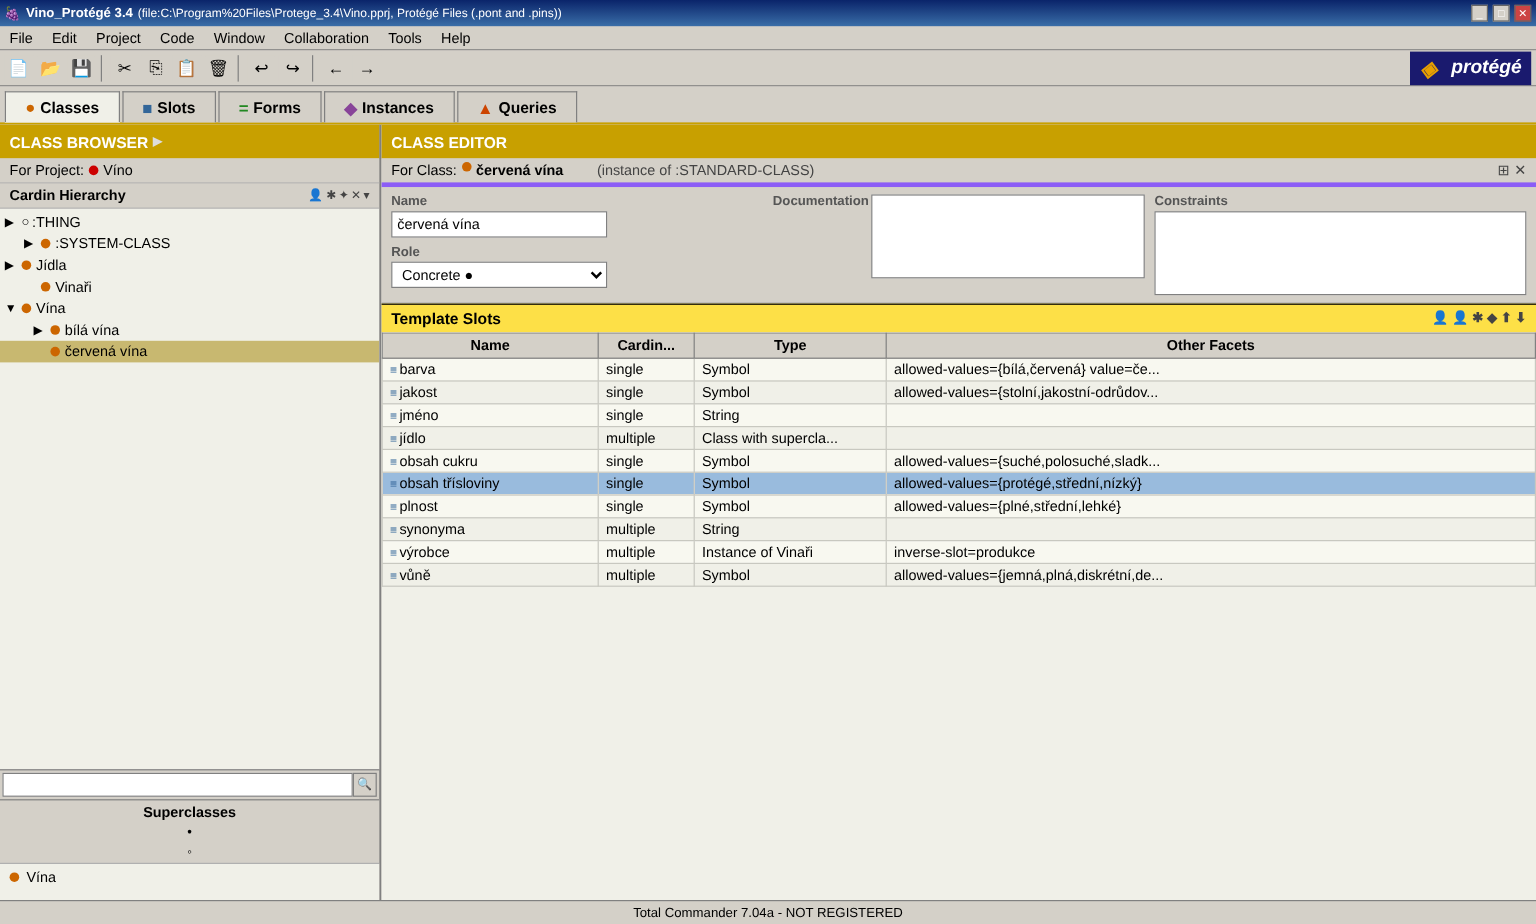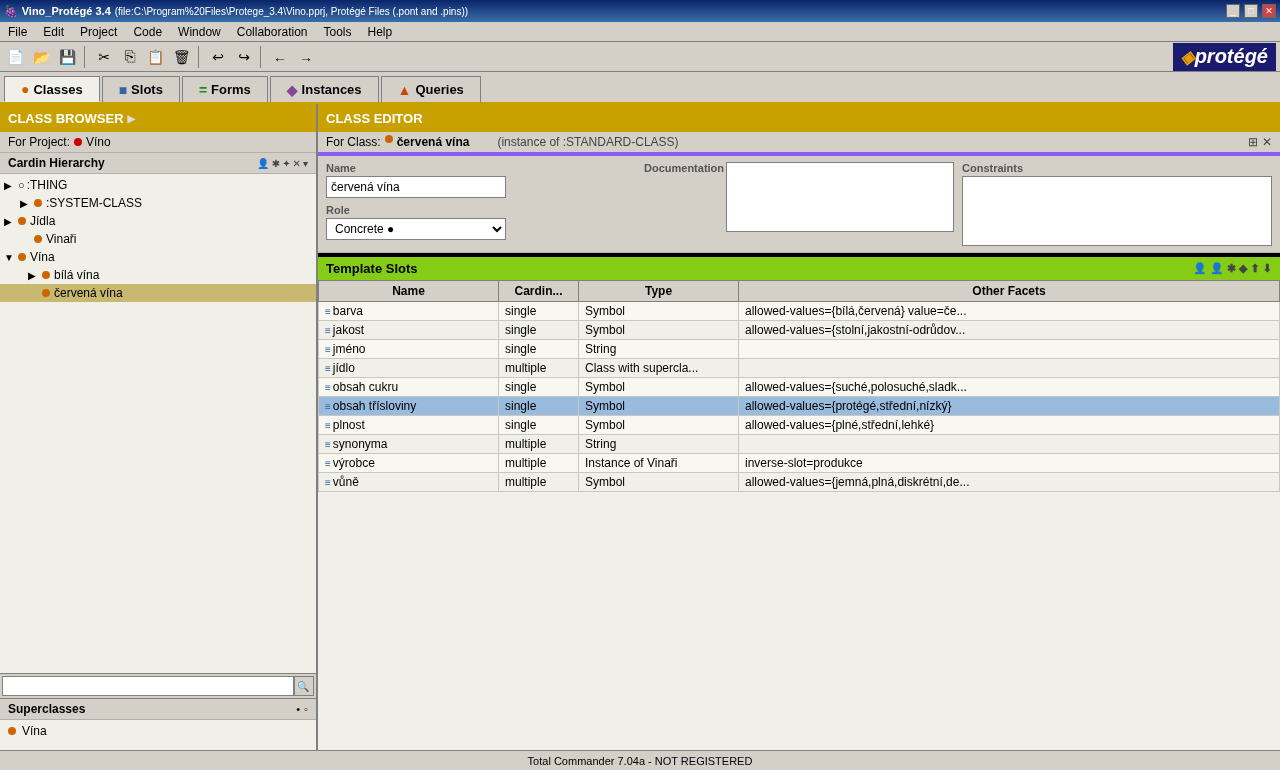--- a/index.html
+++ b/index.html
@@ -162,20 +162,21 @@
     .search-btn { width: 20px; height: 20px; background: #d4d0c8; border: 1px solid #808080; cursor: pointer; font-size: 10px; }
 
     .superclasses-panel {
       border-top: 1px solid #808080;
       background: #d4d0c8;
     }
     .superclasses-header {
       display: flex; align-items: center; padding: 3px 8px;
       border-bottom: 1px solid #b0b0b0;
       gap: 4px;
+      flex-direction: column;
     }
     .superclasses-title { font-weight: bold; font-size: 12px; flex: 1; }
     .superclasses-list { background: #f0f0e8; min-height: 30px; padding: 2px 8px; font-size: 12px; }
 
     
     #right-panel {
       flex: 1;
       display: flex;
       flex-direction: column;
       background: #d4d0c8;
@@ -222,25 +223,24 @@
       background: white;
       padding: 1px 4px;
       font-size: 12px;
       height: 22px;
     }
 
     .template-slots-header {
       padding: 4px 8px;
       font-weight: bold;
       font-size: 13px;
-      background: #84cc16;
-      display: flex;
-      align-items: center;
+      background: #fde047;
+      display: flex;
       justify-content: space-between;
-      border-top: 4px solid #000000;
+      border-top: 1px solid #000000;
     }
     .ts-icons { display: flex; gap: 3px; }
     .ts-icon { font-size: 11px; cursor: pointer; color: #444; }
 
     .slots-table {
       flex: 1;
       overflow-y: auto;
       background: #f0f0e8;
     }
     table {
@@ -326,21 +326,21 @@
   <button class="toolbar-btn" title="Paste">📋</button>
   <button class="toolbar-btn" title="Delete">🗑</button>
   <div class="toolbar-sep"></div>
   <button class="toolbar-btn" title="Back">↩</button>
   <button class="toolbar-btn" title="Forward">↪</button>
   <div class="toolbar-sep"></div>
   <button class="toolbar-btn" title="Previous">←</button>
   <button class="toolbar-btn" title="Next">→</button>
   <div id="protege-logo">
     <span style="color:#e8a000; font-style:italic; font-weight:bold; font-size:18px;">◈</span>
-    <span style="font-size:20px; font-style:italic;">protégé</span>
+    <span style="font-size:16px; font-style:italic;margin-left:12px;">protégé</span>
   </div>
 </div>
 
 <div id="tabs">
 <div class="tab active">
       <span style="color: rgb(204, 102, 0); font-size: 14px;">●</span>
       <span>Classes</span>
     </div>
     <div class="tab">
       <span style="color: rgb(51, 102, 153); font-size: 14px;">■</span>

